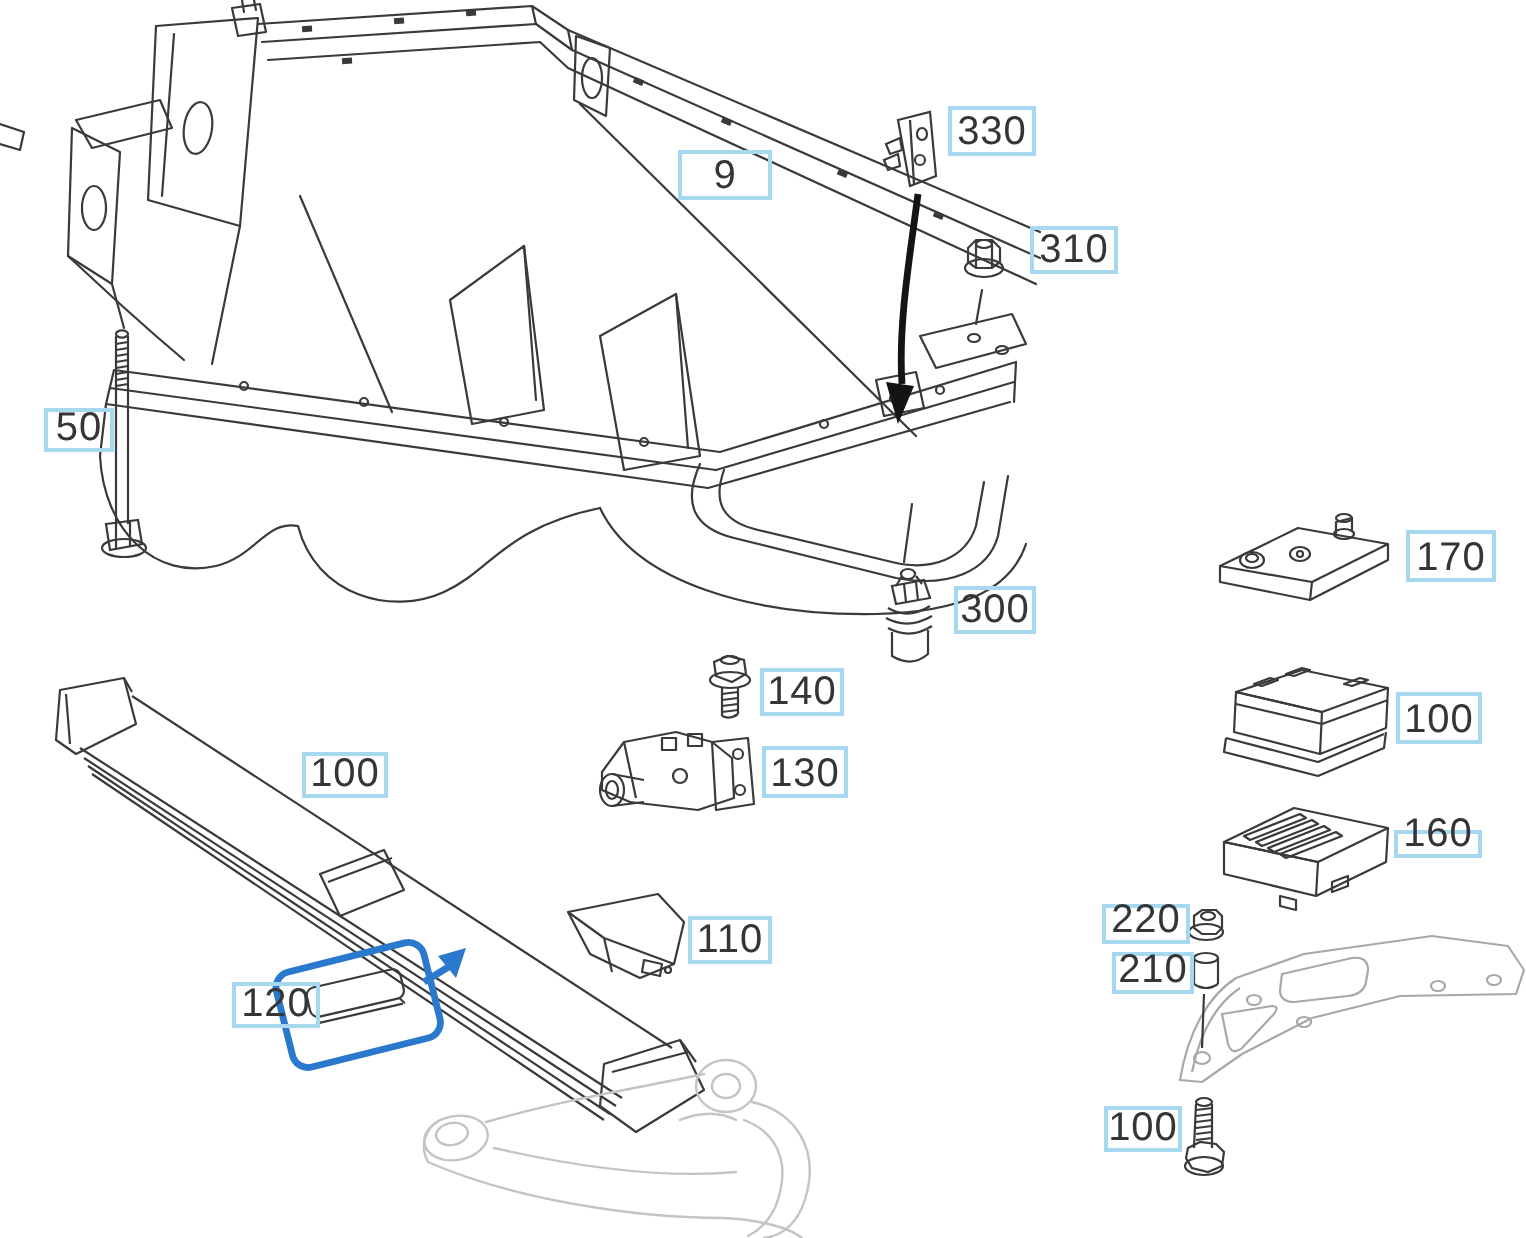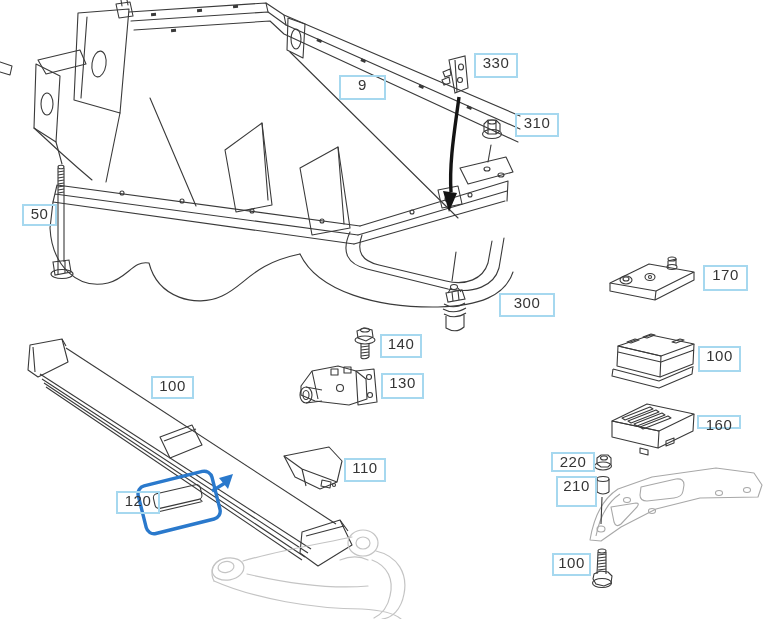--- a/index.html
+++ b/index.html
@@ -1,22 +1,22 @@
 <!DOCTYPE html>
 <html style="--label-border: #a6d8ef; --label-text: #353535;"><head>
 <meta charset="utf-8">
 <style>
   html,body{margin:0;padding:0;background:#fff;}
   #stage{position:relative;width:763px;height:619px;background:#fff;overflow:hidden;
          font-family:"Liberation Sans",sans-serif;}
   #art{position:absolute;left:0;top:0;}
   .callout{position:absolute;box-sizing:border-box;border:2px solid var(--label-border,#a6d8ef);
            color:var(--label-text,#353535);background:transparent;
-           display:flex;align-items:flex-start;justify-content:center;
-           font-size:15px;line-height:1;letter-spacing:.5px;cursor:pointer;
+           display:flex;align-items:flex-end;justify-content:center;
+           font-size:20px;line-height:1;letter-spacing:.5px;cursor:pointer;
            font-family:"Liberation Sans",sans-serif;}
 </style>
 </head>
 <body>
 
 <div id="stage">
 
   <svg id="art" width="763" height="619" viewBox="0 0 763 619">
 
     <g stroke="#3a3a3a" fill="none" stroke-width="1.1" stroke-linejoin="round" stroke-linecap="round">
@@ -290,27 +290,27 @@
     </div>
   <div class="callout" style="left:697px;top:415px;width:44px;height:14px">
       <span>160</span>
     </div>
   <div class="callout" style="left:703px;top:265px;width:45px;height:26px">
       <span>170</span>
     </div>
   <div class="callout" style="left:552px;top:553px;width:39px;height:23px">
       <span>100</span>
     </div>
-  <div class="callout" style="left:556px;top:476px;width:41px;height:31px">
+  <div class="callout" style="left:556px;top:476px;width:41px;height:21px">
       <span>210</span>
     </div>
   <div class="callout" style="left:551px;top:452px;width:44px;height:20px">
       <span>220</span>
     </div>
-  <div class="callout" style="left:499px;top:293px;width:56px;height:24px">
+  <div class="callout" style="left:477px;top:293px;width:41px;height:24px">
       <span>300</span>
     </div>
   <div class="callout" style="left:515px;top:113px;width:44px;height:24px">
       <span>310</span>
     </div>
   <div class="callout" style="left:474px;top:53px;width:44px;height:25px">
       <span>330</span>
     </div>
 </div>
 

